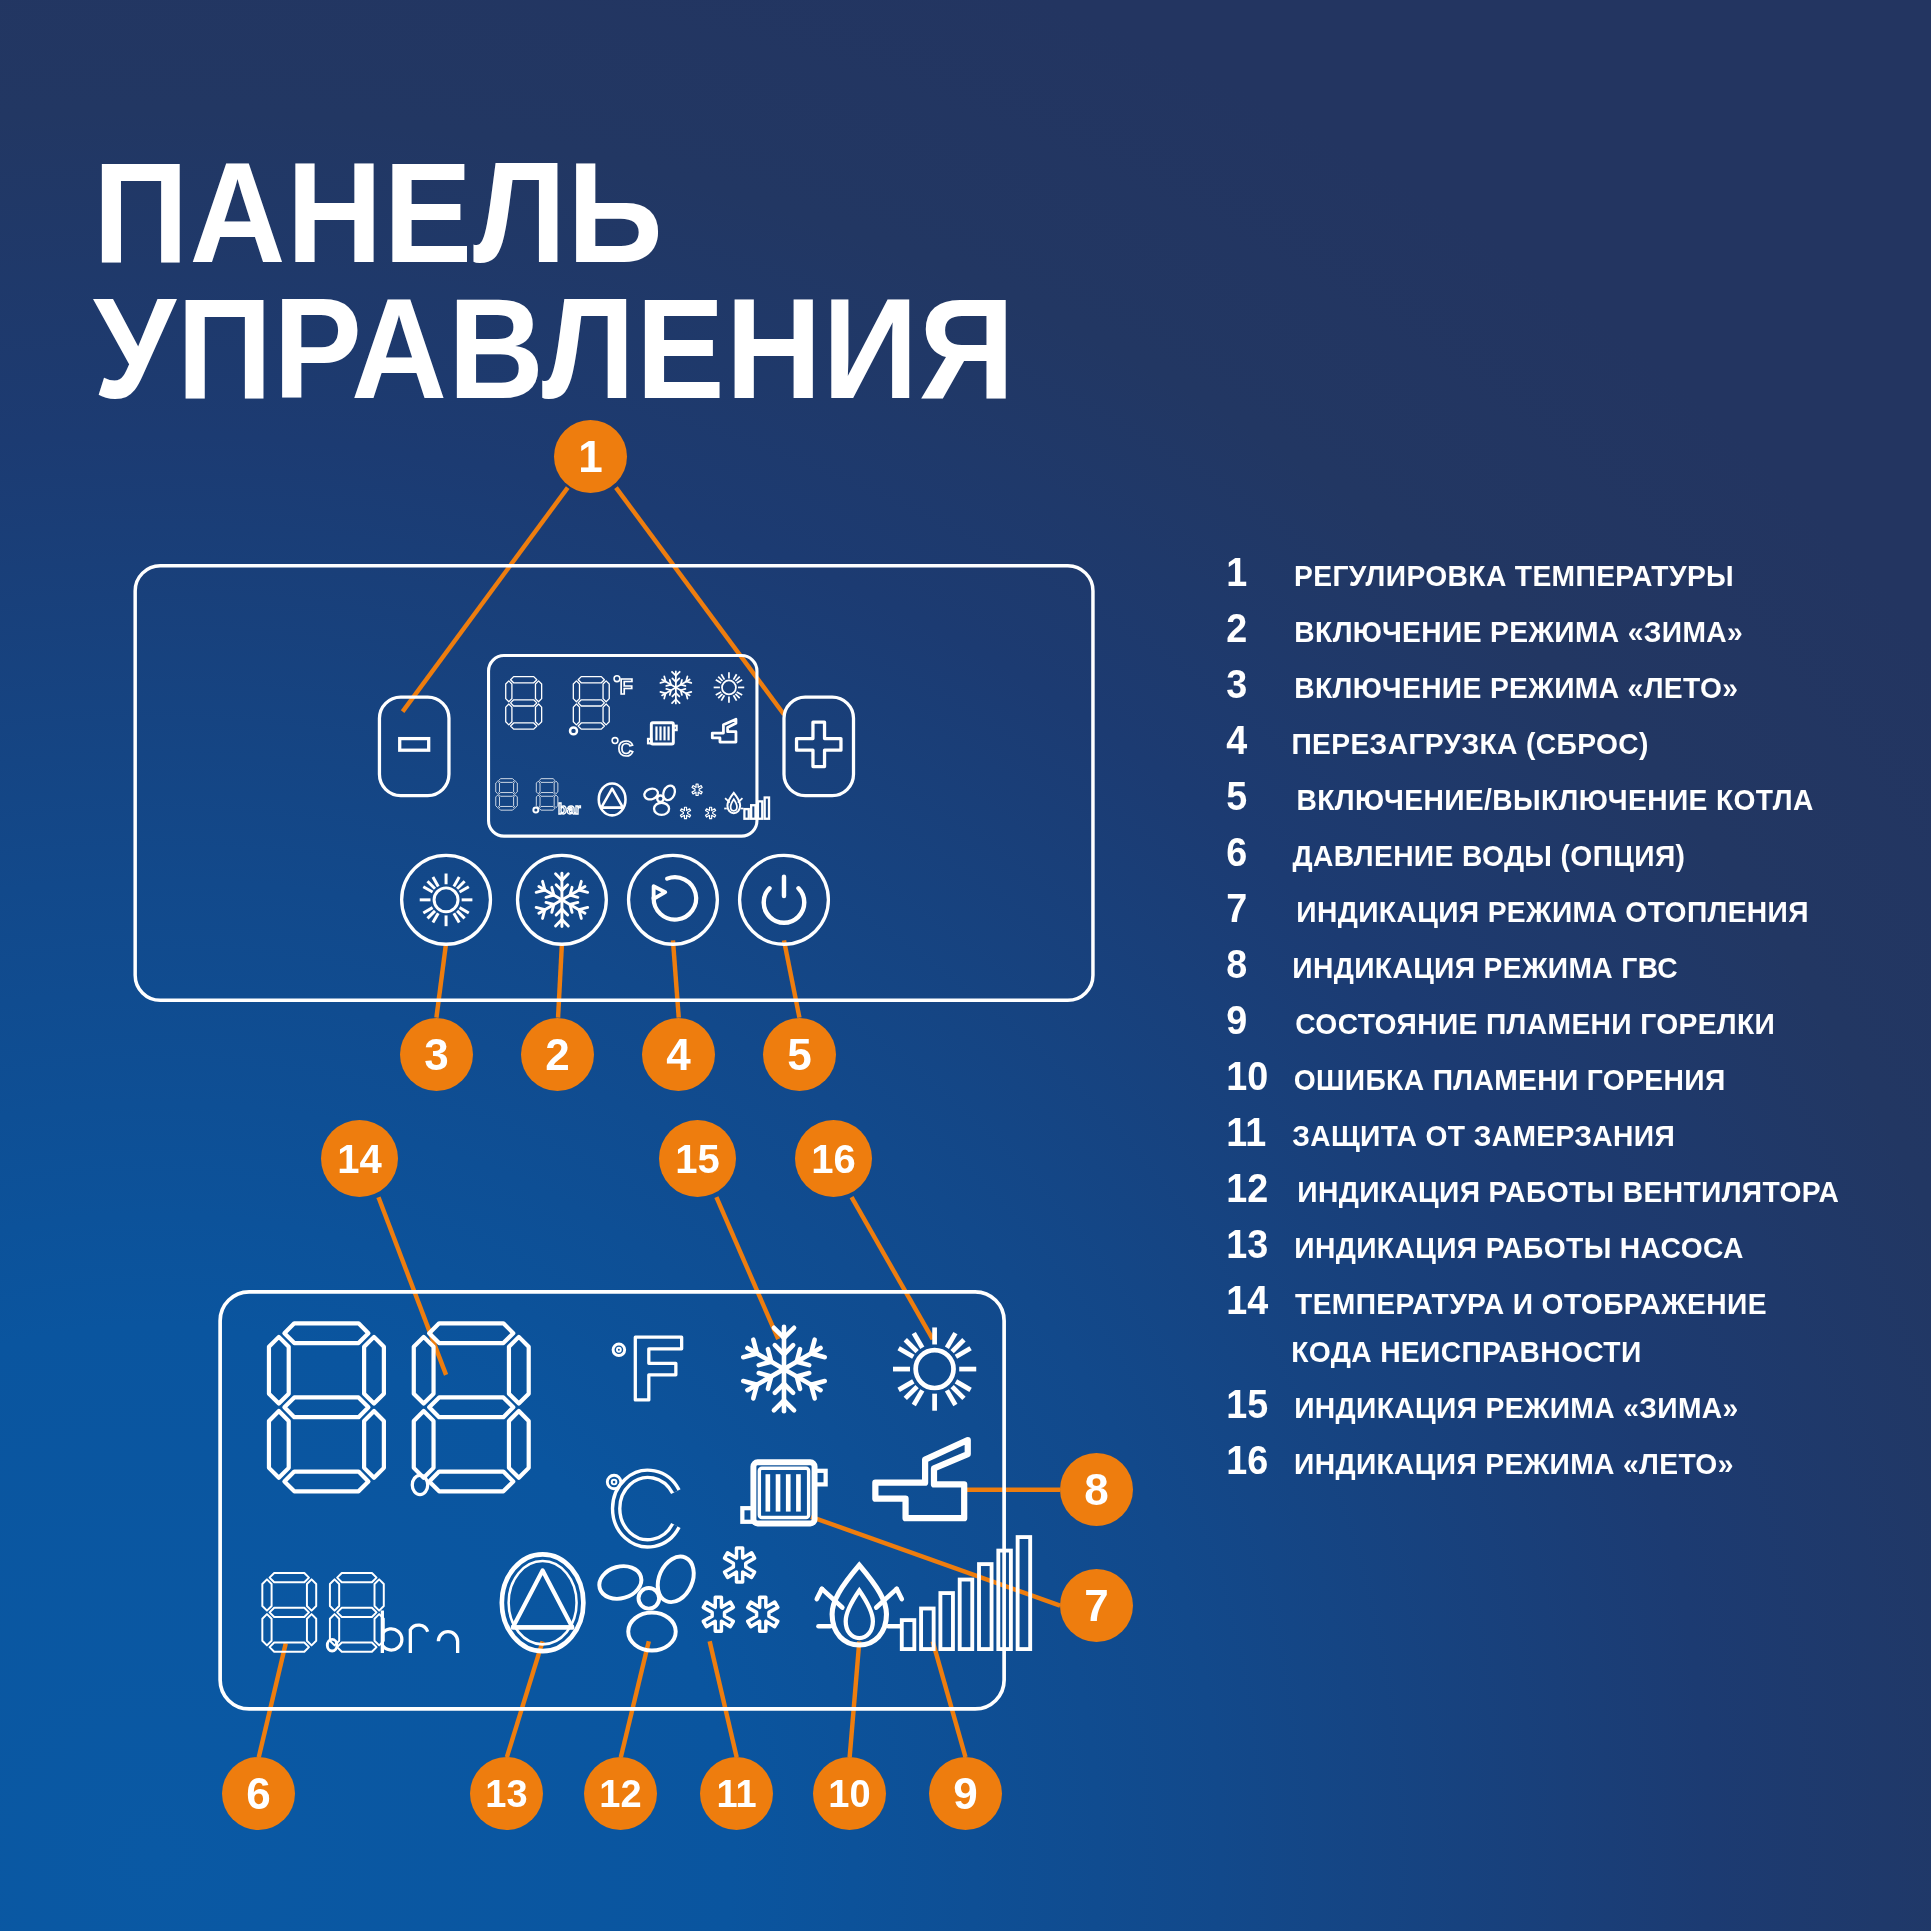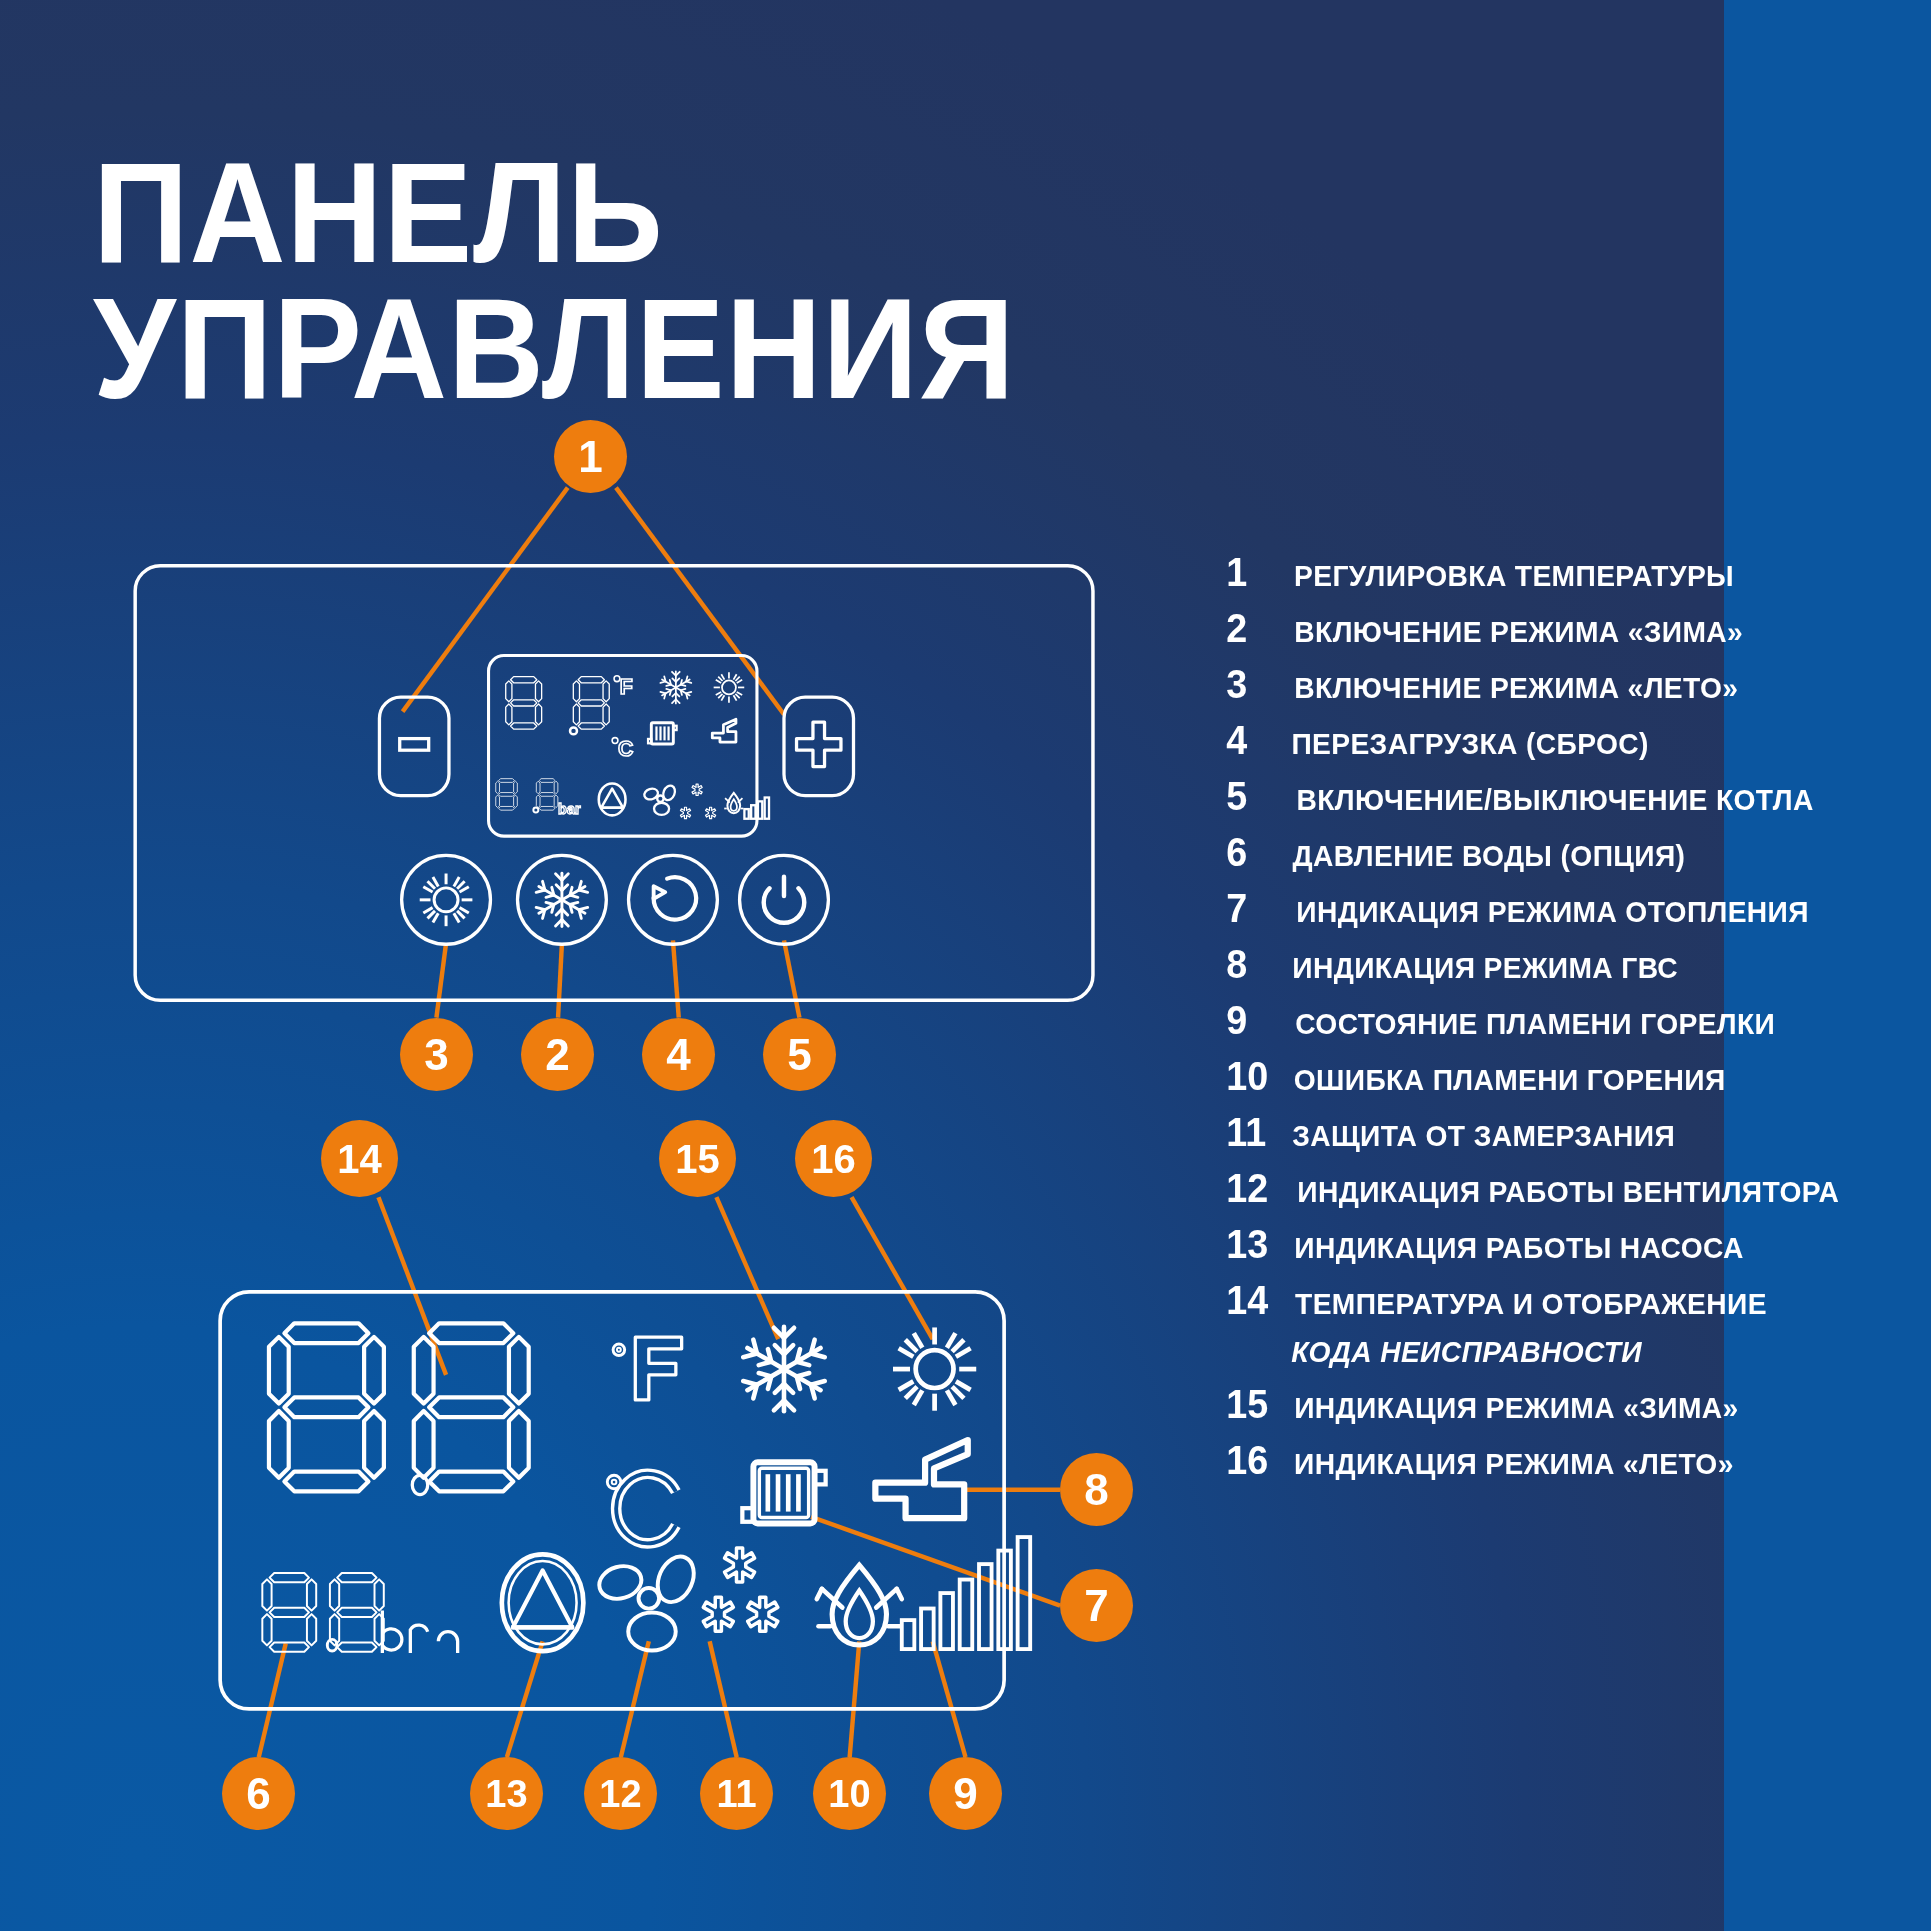--- a/index.html
+++ b/index.html
@@ -5,21 +5,21 @@
   * { box-sizing: border-box; margin: 0; padding: 0; }
   html, body { width: 1931px; height: 1931px; }
   body {
     font-family: "Liberation Sans", sans-serif;
     background: #0B56A0;
     position: relative;
     overflow: hidden;
   }
   #stage {
     position: absolute; left: 0; top: 0;
-    width: 1724px; height: 1931px;
+    width: 1931px; height: 1931px;
     background:
       radial-gradient(115% 105% at 8% 96%, #0A59A4 0%, #0A559F 26%, #12498B 48%, #1C3B72 70%, #223763 86%, #233561 100%);
   }
   .layer { position: absolute; left: 0; top: 0; width: 1931px; height: 1931px; }
   svg.layer { pointer-events: none; }
 
   
   #title {
     position: absolute;
     left: 93px; top: 145px;
@@ -64,21 +64,21 @@
     font-family: "Liberation Sans Narrow", "Liberation Sans", sans-serif;
     font-weight: 700;
     font-size: 30px;
     line-height: 1.08;
     letter-spacing: 0.4px;
     transform: scaleX(0.94);
     transform-origin: left baseline;
     white-space: nowrap;
   }
   .legend-row.cont .legend-num { visibility: hidden; }
-  .legend-row.cont { margin-top: 6px; font-style: italic; }
+  .legend-row.cont { margin-top: 6px; }
 
   
   .badge {
     position: absolute;
     background: #EE7D0E;
     border-radius: 50%;
     color: #FFFFFF;
     font-family: "Liberation Sans Narrow", "Liberation Sans", sans-serif;
     font-weight: 700;
     display: flex;

